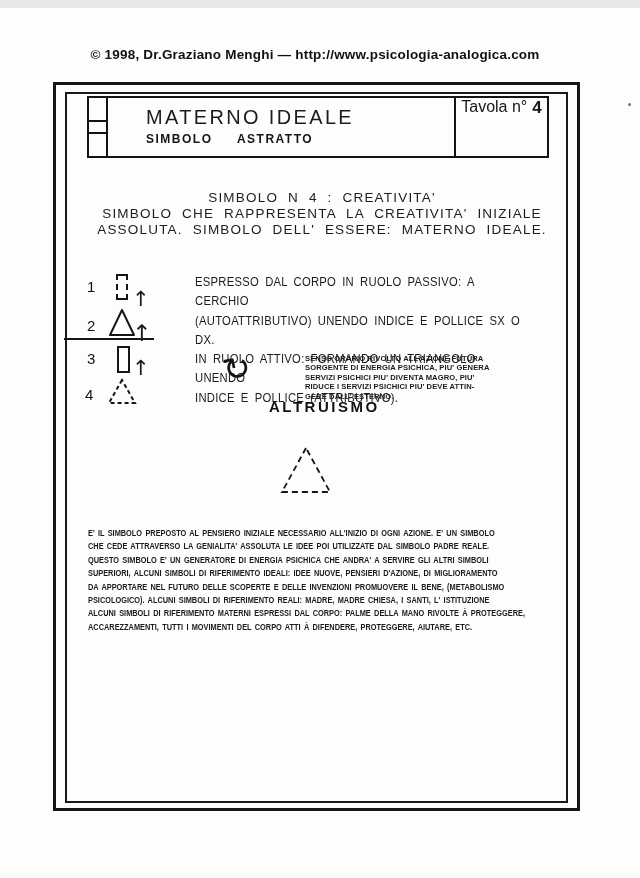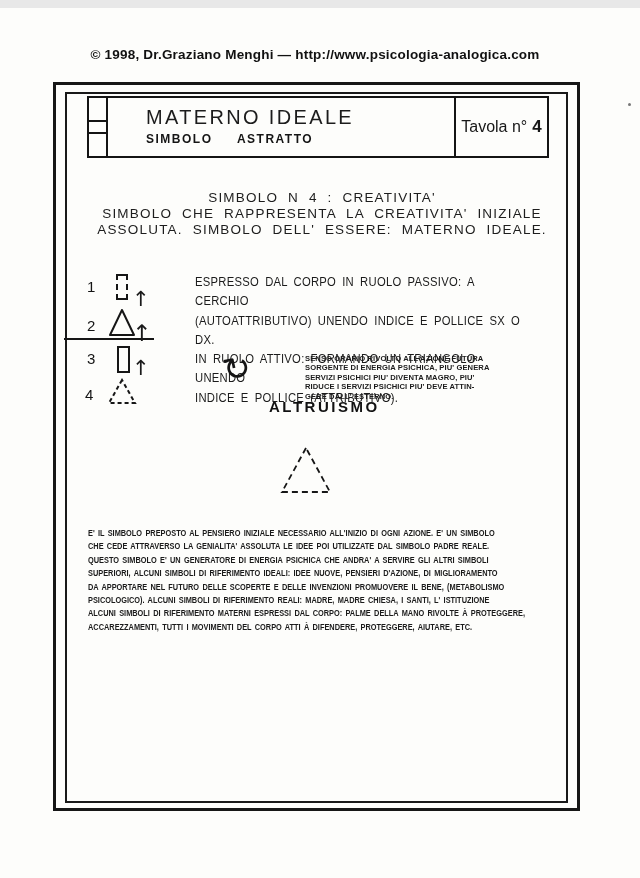--- a/index.html
+++ b/index.html
@@ -24,21 +24,21 @@
   .mini-col{width:17px;border-right:2px solid #141414;display:flex;flex-direction:column;}
   .mini-cell{border-bottom:2px solid #141414;}
   .mini-cell.c1{height:22px;}
   .mini-cell.c2{height:10px;}
   .mini-cell.c3{flex:1;border-bottom:none;}
   .tb-main{flex:1;padding:7px 0 0 38px;box-sizing:border-box;}
   .tb-title{font-size:21px;letter-spacing:2.5px;color:#1c1c1c;
     transform:scaleX(.95);transform-origin:left top;white-space:nowrap;}
   .tb-subtitle{margin-top:3px;font-size:12px;font-weight:bold;letter-spacing:1.5px;
     word-spacing:20px;color:#151515;}
-  .tb-plate{width:93px;border-left:2px solid #141414;display:flex;align-items:center;
+  .tb-plate{width:93px;border-left:2px solid #141414;display:flex;align-items:flex-start;
     justify-content:center;font-size:16px;white-space:nowrap;box-sizing:border-box;}
   .plate-num{font-weight:bold;font-size:17px;margin-left:5px;}
   
   .intro{position:absolute;left:94px;top:182px;width:456px;text-align:center;
     font-size:13.5px;line-height:15.8px;letter-spacing:1.2px;word-spacing:5px;
     white-space:pre-line;color:#1d1d1d;}
   
   .sym-num{position:absolute;font-size:15px;color:#141414;}
   .n1{left:87px;top:270px;}
   .n2{left:87px;top:309px;}

